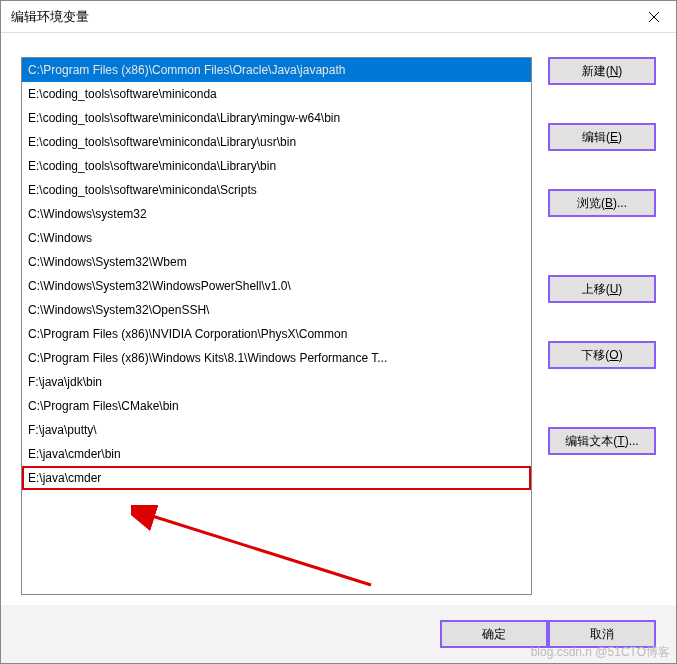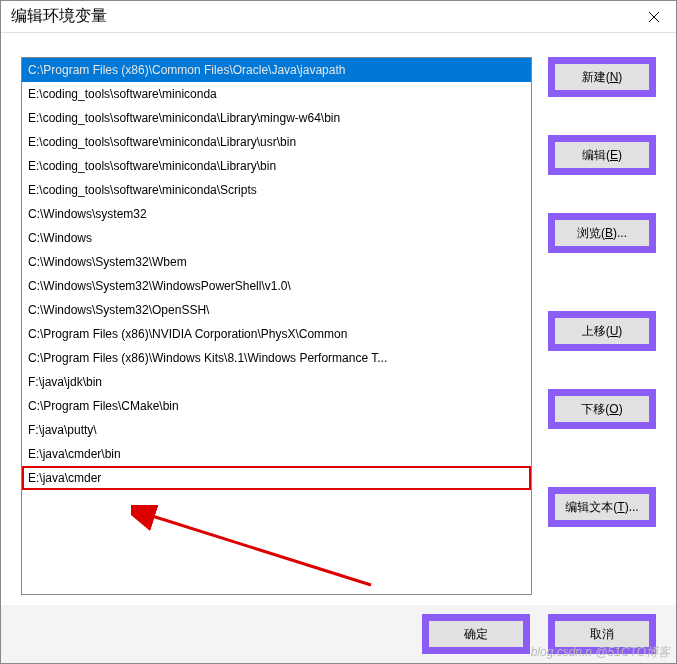--- a/index.html
+++ b/index.html
@@ -13,21 +13,21 @@
       border: 1px solid #888;
     }
     .titlebar {
       display: flex;
       align-items: center;
       justify-content: space-between;
       height: 32px;
       padding: 0 0 0 10px;
       border-bottom: 1px solid #e0e0e0;
     }
-    .titlebar-title { font-size: 16px; }
+    .titlebar-title { font-size: 13px; }
     .titlebar-close {
       width: 44px; height: 32px;
       display: flex; align-items: center; justify-content: center;
       cursor: pointer;
     }
     .titlebar-close svg { width: 10px; height: 10px; }
     .content {
       position: absolute;
       top: 32px; left: 0; right: 0; bottom: 58px;
       padding: 24px 20px 10px 20px;
@@ -60,54 +60,53 @@
     .list-item.highlighted {
       outline: 2px solid #d00;
       outline-offset: -2px;
     }
     .side-buttons {
       width: 108px;
       display: flex;
       flex-direction: column;
     }
     .btn {
-      height: 40px;
-      border: 7px solid #8b5cf6;
+      height: 28px;
+      border: 2px solid #8b5cf6;
       background: #e1e1e1;
       font-size: 12px;
       font-family: inherit;
       cursor: pointer;
       padding: 0 6px;
     }
     .side-buttons .btn { margin-bottom: 10px; }
     .side-buttons .gap-lg { margin-top: 28px; }
     .side-buttons .gap-xl { margin-top: 48px; }
     .footer {
       position: absolute;
       bottom: 0; left: 0; right: 0;
       height: 58px;
       display: flex;
       align-items: center;
       justify-content: flex-end;
-      gap: 18px;
+      gap: 0;
       padding: 0 20px;
       background: #f0f0f0c0;
     }
     .footer .btn { width: 108px; }
     .annotation-arrow {
       position: absolute;
       pointer-events: none;
     }
     .watermark {
       position: absolute;
       right: 6px; bottom: 2px;
       font-size: 12px;
       color: #bbb;
       pointer-events: none;
-      font-style: italic;
     }
     u.ak { text-decoration: underline; }
   </style>
 </head>
 <body>
 
 <div class="titlebar">
   <span class="titlebar-title">编辑环境变量</span>
   <div class="titlebar-close">
     <svg viewBox="0 0 10 10">

